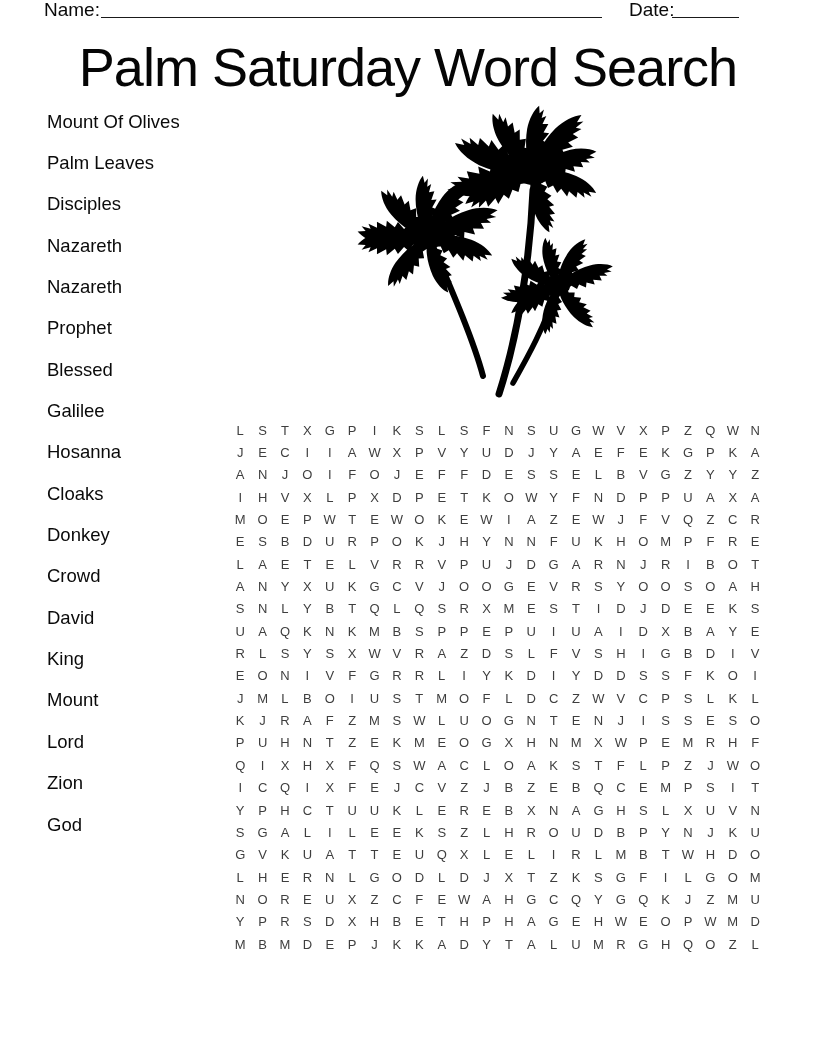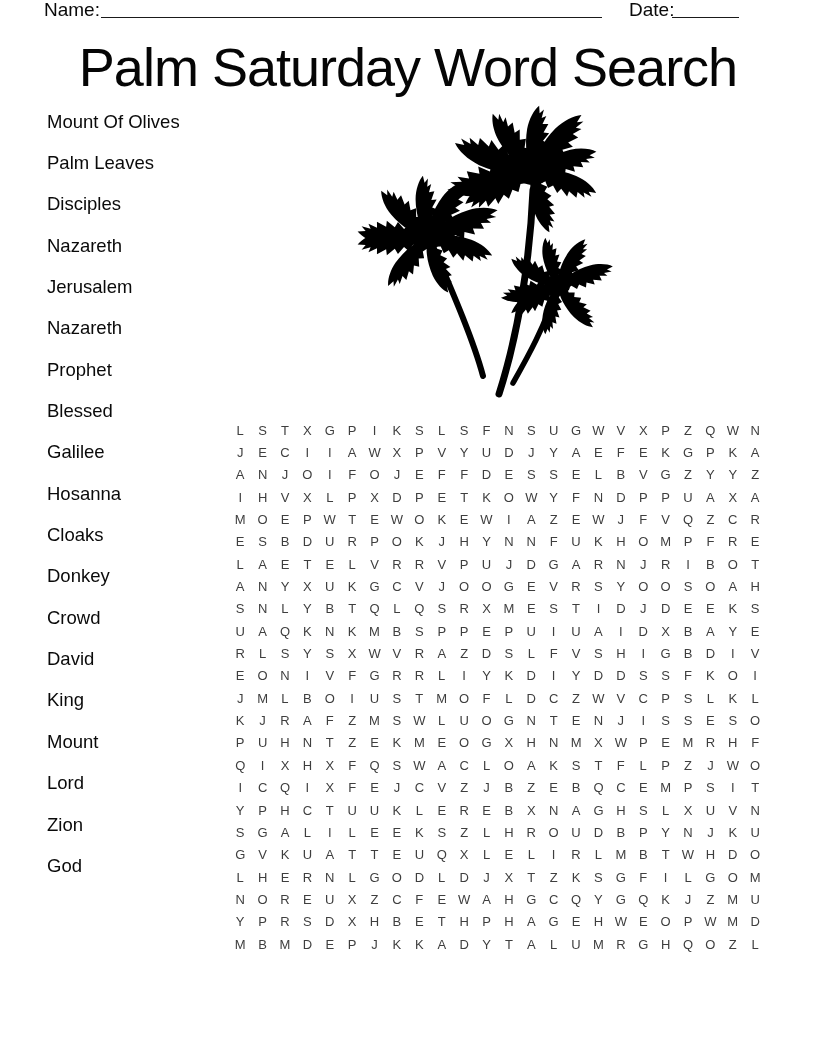--- a/index.html
+++ b/index.html
@@ -37,21 +37,20 @@
   <span class="hdr-label date-label">Date:</span>
   <span class="hline date-line"></span>
 
   <h1 class="title">Palm Saturday Word Search</h1>
 
   <div class="words" id="word-list">
       <div class="word">Mount Of Olives</div>
       <div class="word">Palm Leaves</div>
       <div class="word">Disciples</div>
       <div class="word">Nazareth</div>
-      <div class="word">Jerusalem</div>
       <div class="word">Nazareth</div>
       <div class="word">Prophet</div>
       <div class="word">Blessed</div>
       <div class="word">Galilee</div>
       <div class="word">Hosanna</div>
       <div class="word">Cloaks</div>
       <div class="word">Donkey</div>
       <div class="word">Crowd</div>
       <div class="word">David</div>
       <div class="word">King</div>

